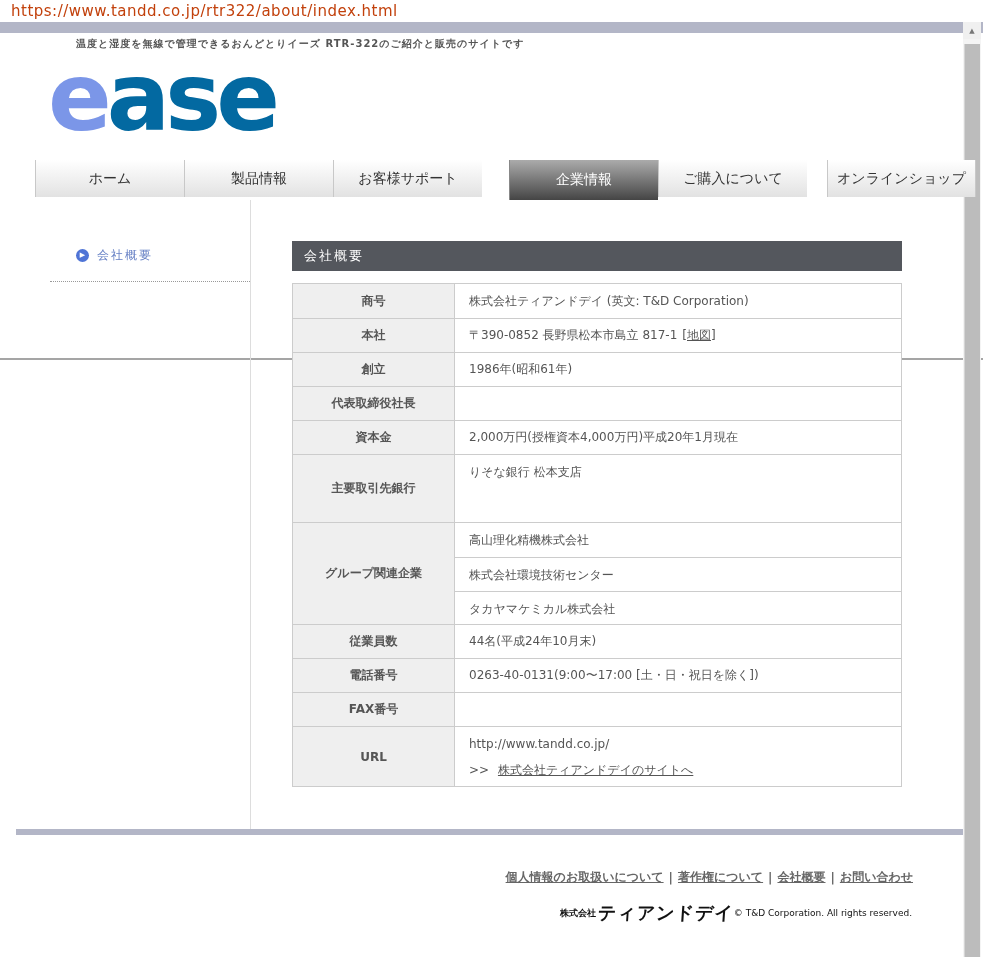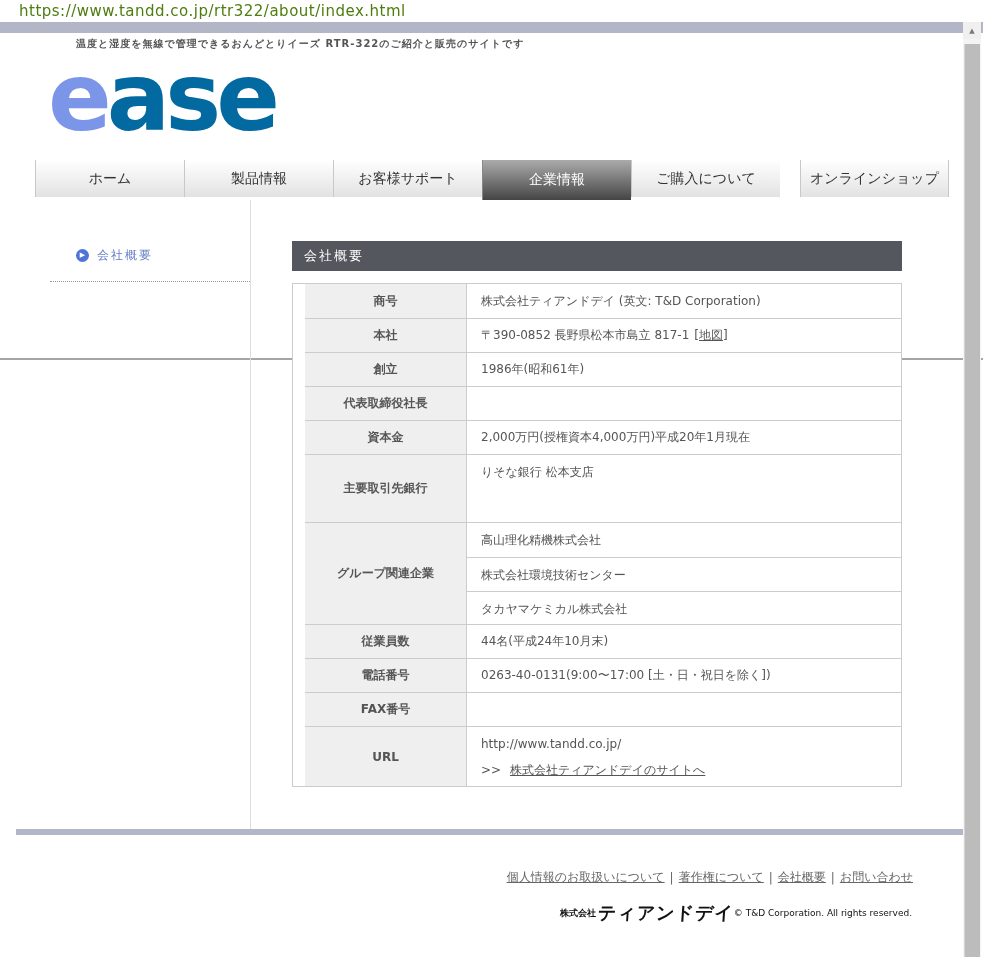--- a/index.html
+++ b/index.html
@@ -1,62 +1,62 @@
 <!DOCTYPE html>
 <html><head>
 <meta charset="utf-8">
 <style>
   * { margin:0; padding:0; box-sizing:border-box; }
   body { font-family:"DejaVu Sans","Liberation Sans",sans-serif; background:#fff; }
   .page { position:relative; width:983px; height:957px; background:#fff; overflow:hidden; color:#555; }
 
-  .addr { position:absolute; left:19px; top:2px; font-size:15px; color:#4d7c0f; letter-spacing:0.5px; }
+  .addr { position:absolute; left:11px; top:2px; font-size:15px; color:#c2410c; letter-spacing:0.5px; }
   .topbar { position:absolute; left:0; top:22px; width:983px; height:11px; background:#b3b6c7; }
   .tagline { position:absolute; left:35px; top:37px; font-size:10px; font-weight:bold; color:#555; letter-spacing:1px;margin-left:41px; }
 
   .logo { position:absolute; left:48px; top:50px; font-size:94px; font-weight:bold; line-height:96px; letter-spacing:-5px; }
   .logo .e-blue { color:#7b96e8; }
   .logo .e-gray { color:#0369a1; }
 
   .nav { position:absolute; left:0; top:160px; width:983px; height:40px; }
   .nav-line { position:absolute; left:0; top:198px; width:983px; height:2px; background:#a5a5a5; }
   .tabs { position:absolute; left:35px; top:0; display:flex; }
   .tab { width:149px; height:37px; display:flex; align-items:center; justify-content:center;
          font-size:14px; color:#333; background:linear-gradient(#ffffff,#e2e2e2);
          border-left:1px solid #c8c8c8; cursor:pointer; position:relative; z-index:1; }
   .tab:last-child { border-right:1px solid #c8c8c8;margin-left:20px; }
-  .tab.active { height:40px; background:linear-gradient(#ababab,#454545); color:#fff; z-index:3; border-left:1px solid #888; }
+  .tab.active { height:40px; background:linear-gradient(#ababab,#454545); color:#fff; z-index:3; border-left:1px solid #888;margin-left:27px; }
 
   .side-divider { position:absolute; left:250px; top:200px; width:1px; height:630px; background:#ddd; }
   .side-link { position:absolute; left:76px; top:247px; display:flex; align-items:center; gap:8px; cursor:pointer; }
   .side-link .bullet { width:13px; height:13px; border-radius:50%; background:#4f74d6; color:#fff;
                        display:flex; align-items:center; justify-content:center; font-size:7px; line-height:1; }
   .side-link .txt { font-size:12px; color:#6680c5; letter-spacing:2px; }
   .side-dotted { position:absolute; left:50px; top:281px; width:200px; border-top:1px dotted #999; }
 
   .title-bar { position:absolute; left:292px; top:241px; width:610px; height:30px; background:#54575d;
                color:#fff; font-size:13px; line-height:30px; padding-left:12px; letter-spacing:2px; }
 
-  .ctable { position:absolute; left:292px; top:283px; width:610px; border:1px solid #ccc; background:#fff;padding-left:12px; }
+  .ctable { position:absolute; left:292px; top:283px; width:610px; border:1px solid #ccc; background:#fff; }
   .trow { display:flex; }
   .trow + .trow { border-top:1px solid #ccc; }
   .tlabel { width:162px; background:#efefef; border-right:1px solid #ccc; display:flex; align-items:center;
             justify-content:center; font-size:12px; font-weight:bold; color:#555; text-align:center; }
   .tvalue { flex:1; display:flex; align-items:center; padding-left:14px; font-size:12px; color:#555; }
   .tstack { flex:1; display:flex; flex-direction:column; }
   .tsub { height:34px; line-height:34px; padding-left:14px; font-size:12px; color:#555; }
   .tsub + .tsub { border-top:1px solid #ccc; }
   .tline { line-height:26px; padding-left:14px; font-size:12px; color:#555; }
   .tstack.pad { justify-content:center; }
   .tlink { color:#555; text-decoration:underline; cursor:pointer; }
   .gap-l { margin-left:5px; }
 
   .bottombar { position:absolute; left:16px; top:829px; width:947px; height:6px; background:#b3b6c7; }
 
-  .flinks { position:absolute; right:70px; top:869px; font-size:12px; color:#666; display:flex; align-items:center; }
+  .flinks { position:absolute; right:70px; top:869px; font-size:12px; color:#666; display:flex; align-items:center;font-weight:bold; }
   .flinks a { color:#666; text-decoration:underline; cursor:pointer; }
   .flinks .sep { margin:0 5px; color:#666; }
 
   .fbrand { position:absolute; right:71px; top:901px; display:flex; align-items:center; }
   .fbrand .pre { font-size:9px; font-weight:bold; color:#111; }
   .fbrand .name { font-size:18px; font-weight:bold; color:#111; letter-spacing:1px; margin-left:2px; transform:skewX(-4deg); }
   .fbrand .copy { font-size:9px; color:#111; }
 
   .scrollbar { position:absolute; left:963px; top:22px; width:18px; height:935px; background:#f4f4f4; }
   .sb-up { height:17px; display:flex; align-items:center; justify-content:center; font-size:7px; color:#777;

